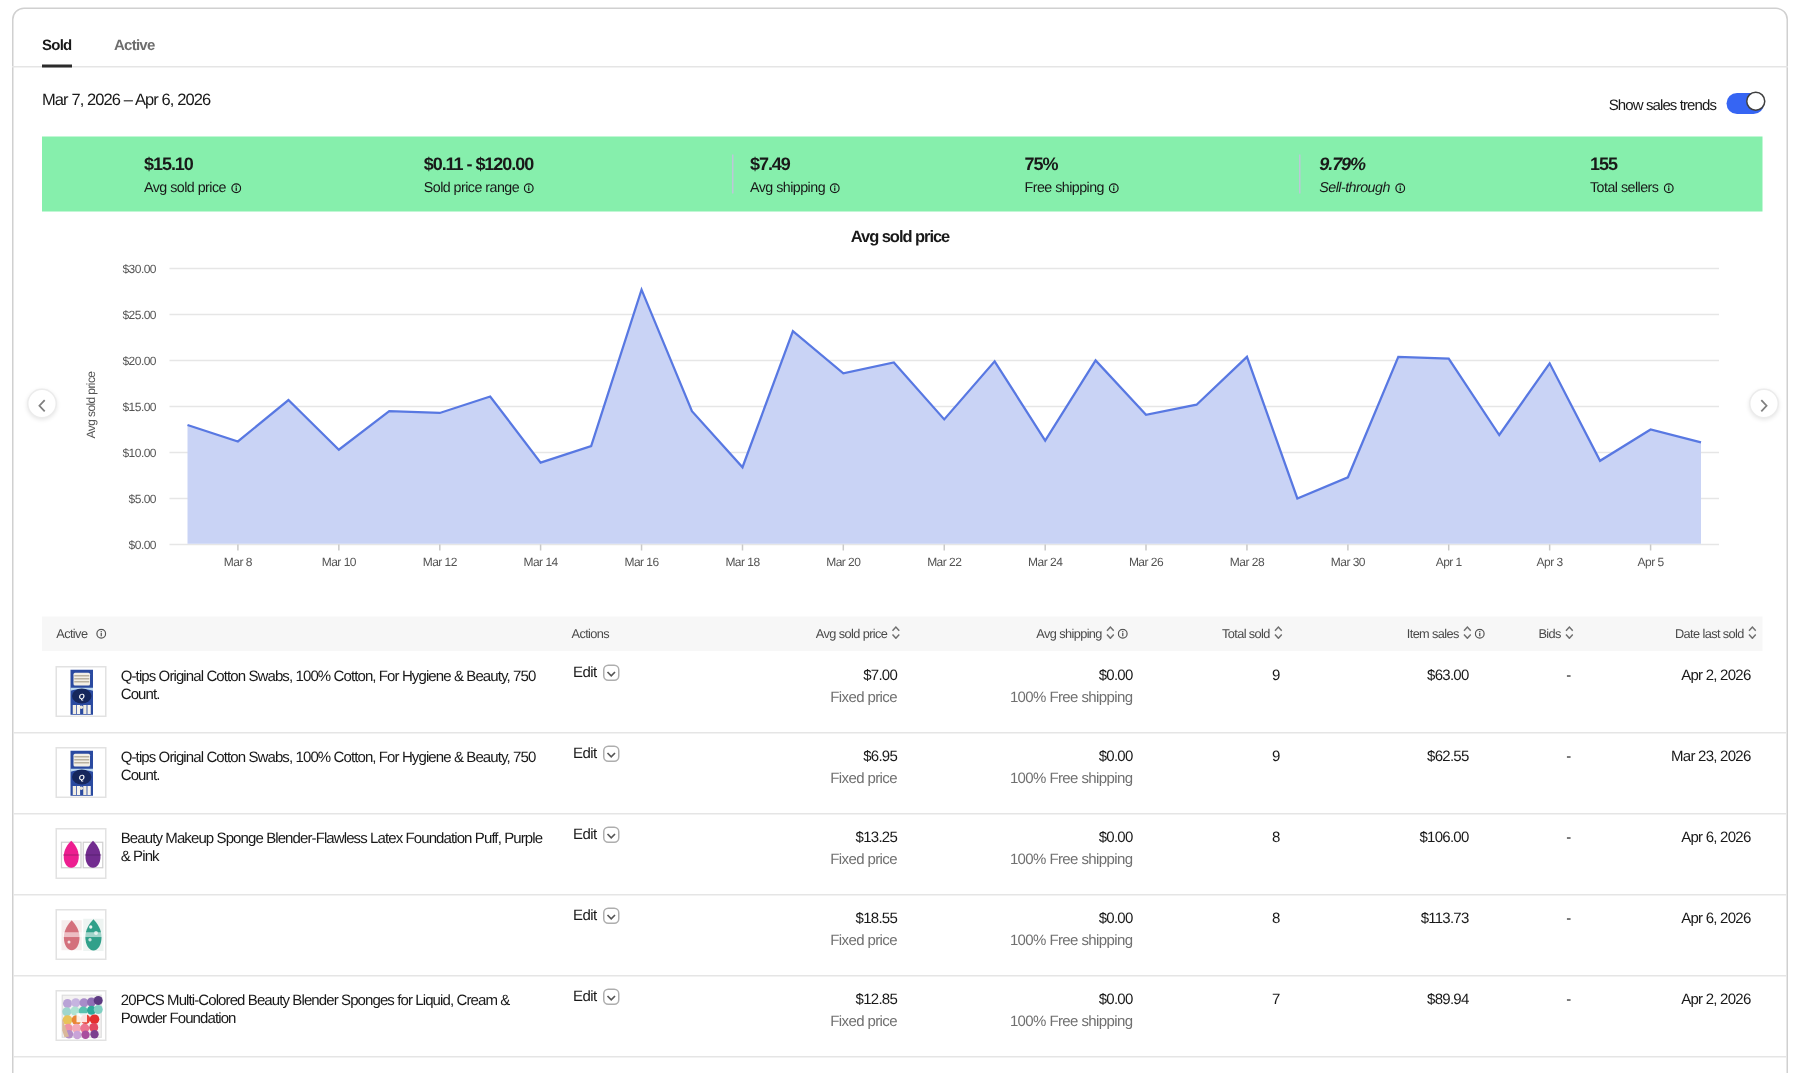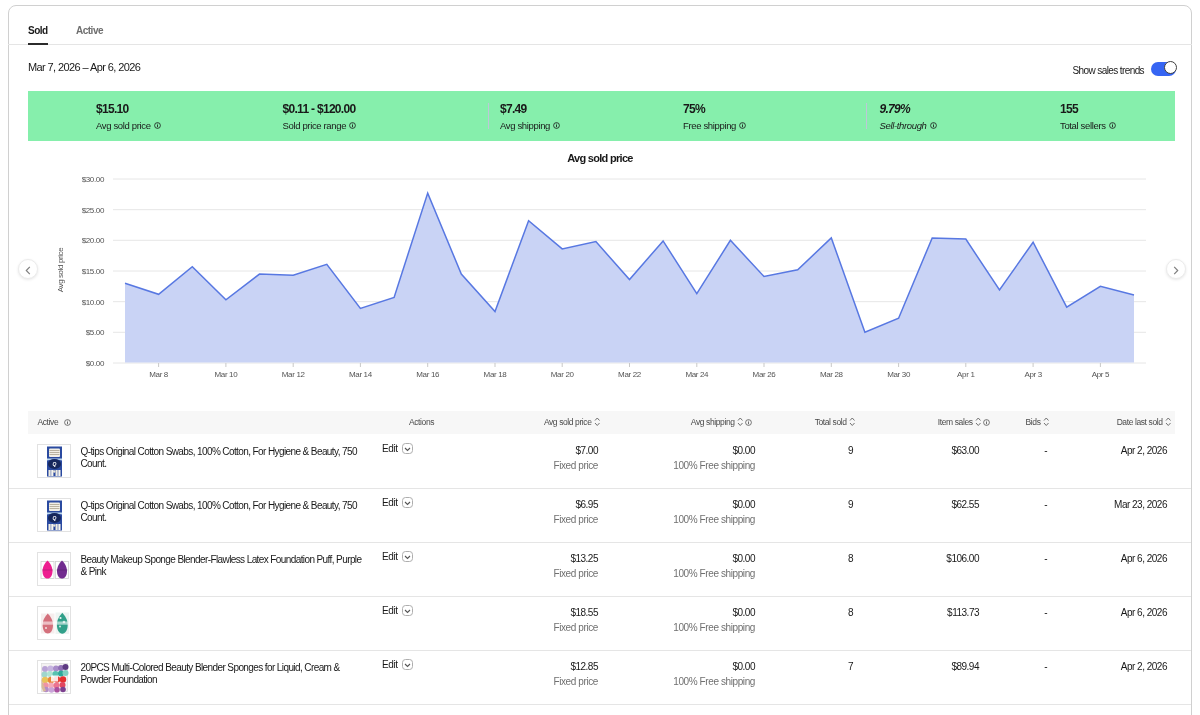--- a/index.html
+++ b/index.html
@@ -181,21 +181,21 @@
       <text x="1100.4" y="377">Apr 5</text>
     </g>
   </svg>
 </div>
 <div id="table">
   <div id="thead">
     <span class="th" style="left:9.5px;">Active</span>
     <svg class="th" style="left:36px; top:8px; color:#555;" width="7" height="7" viewBox="0 0 7 7">
         <use href="#info"></use>
       </svg>
-    <span class="th" style="left:353px;margin-left:28px;">Actions</span>
+    <span class="th" style="left:353px;">Actions</span>
     <span class="th" style="right:575px;">Avg sold price <svg width="6.5" height="9" viewBox="0 0 6.5 9" style="vertical-align:-1px;">
           <use href="#sort"></use>
         </svg></span>
     <span class="th" style="right:423px;">Avg shipping <svg width="6.5" height="9" viewBox="0 0 6.5 9" style="vertical-align:-1px;">
           <use href="#sort"></use>
         </svg> <svg width="7" height="7" viewBox="0 0 7 7" style="vertical-align:-1px; color:#555;">
           <use href="#info"></use>
         </svg></span>
     <span class="th" style="right:320px;">Total sold <svg width="6.5" height="9" viewBox="0 0 6.5 9" style="vertical-align:-1px;">
           <use href="#sort"></use>

